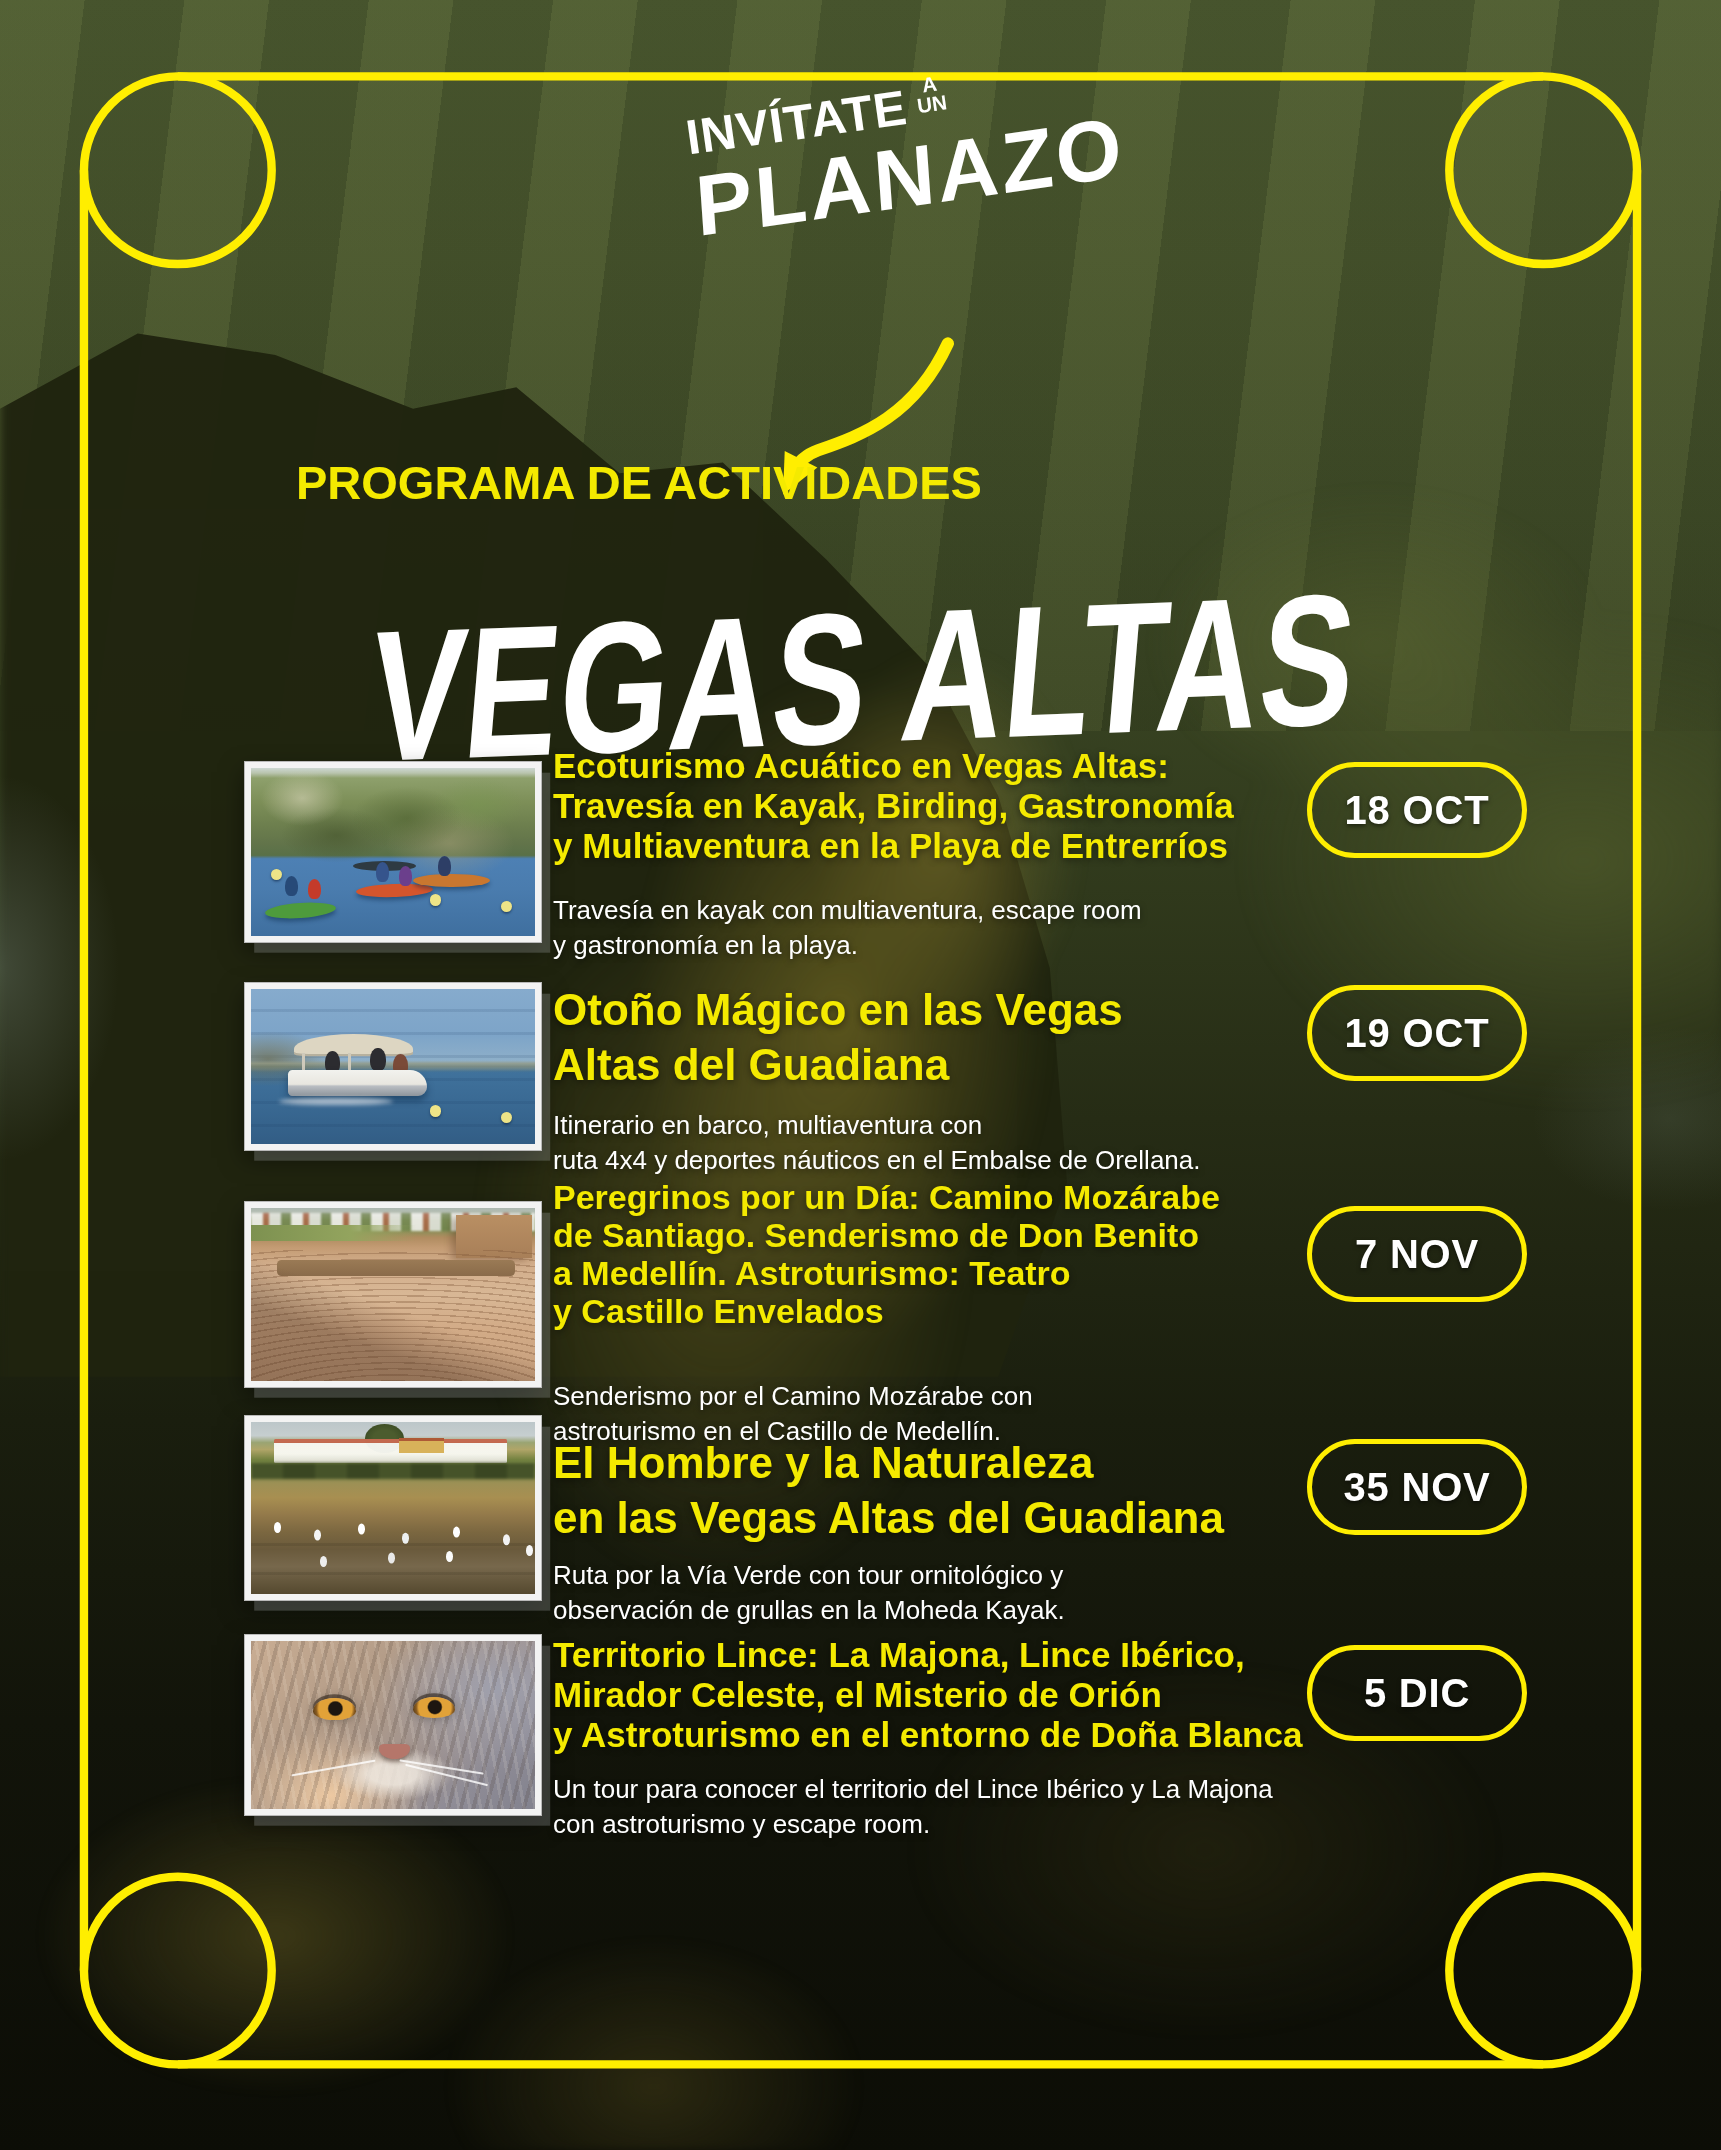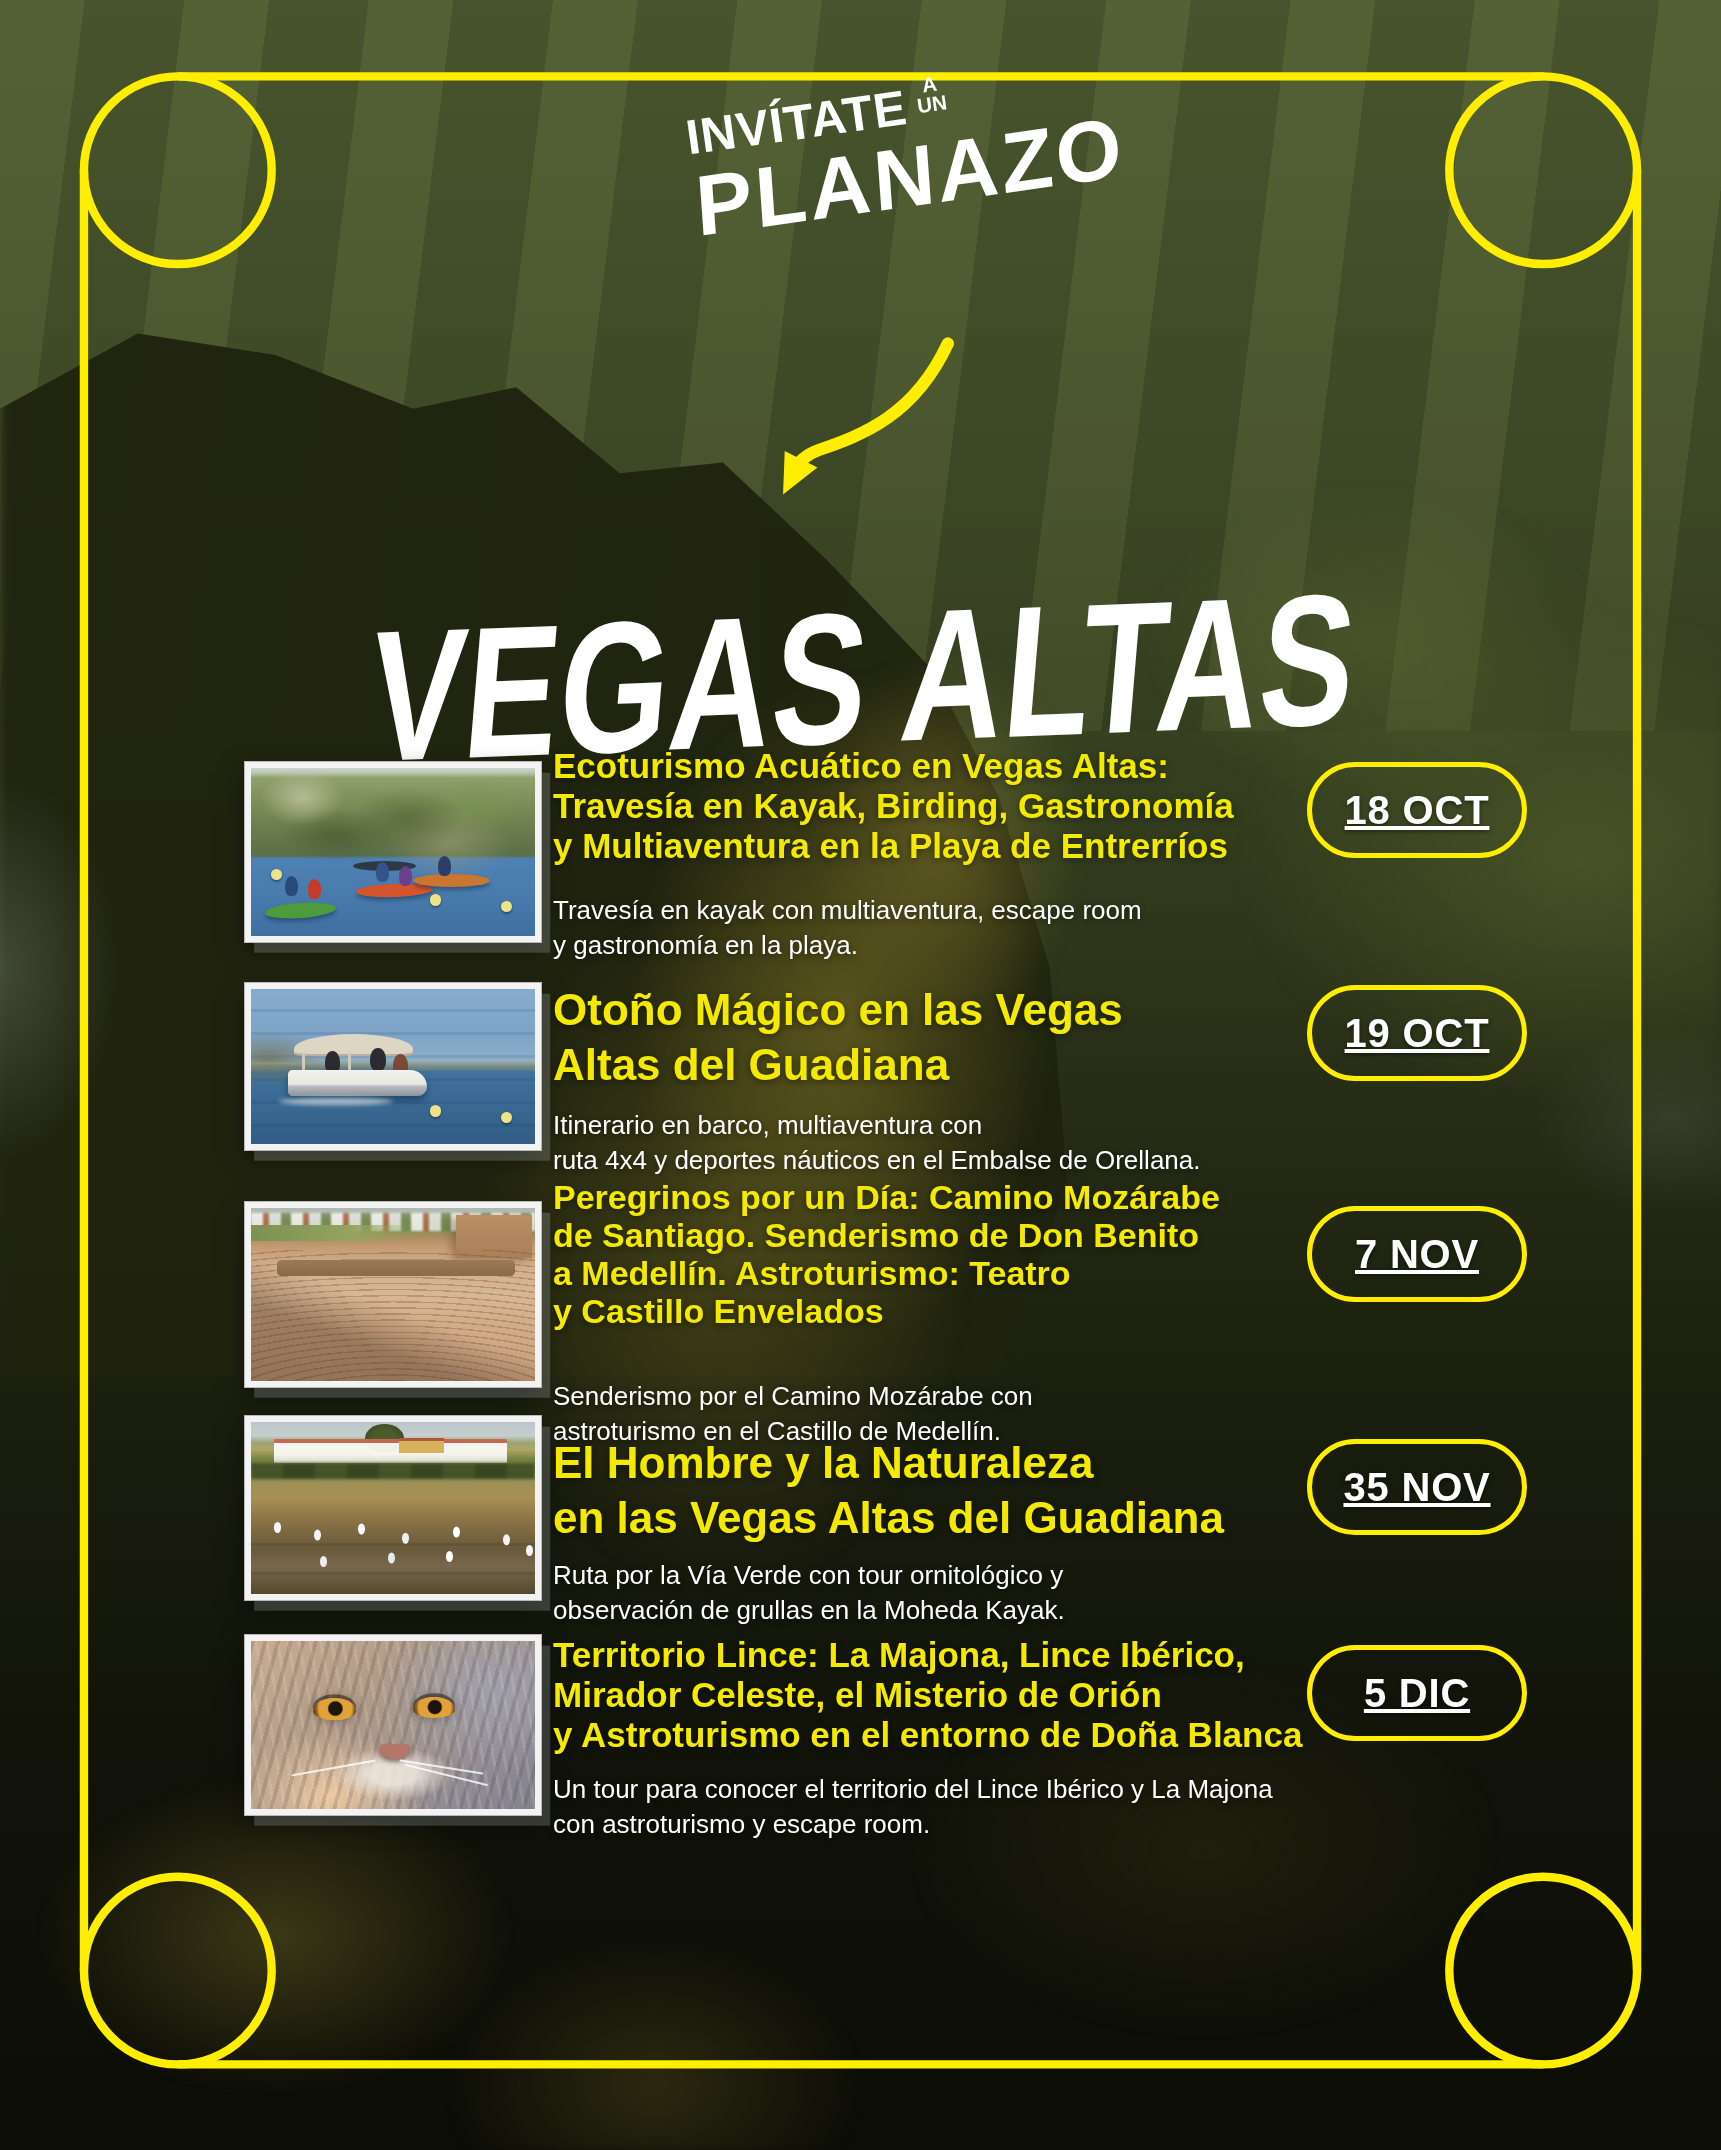--- a/index.html
+++ b/index.html
@@ -46,21 +46,21 @@
   .thumb{position:absolute;left:205px;width:296px;border:6.9px solid #f3f3f3;outline:0.8px solid #b9b9b9;overflow:hidden;
     box-shadow:9.2px 10.7px 0 rgba(205,210,215,.22),0 9.2px 23px rgba(0,0,0,.5);}
   .ph-base{position:absolute;inset:0;}
   .ph-base::before{content:"";position:absolute;inset:0;}
   .a-title{position:absolute;left:553px;margin:0;width:840px;color:#f4ea00;font-weight:700;white-space:pre-line;
     text-shadow:0 2.3px 7.6px rgba(0,0,0,.45);}
   .a-desc{position:absolute;left:553px;margin:0;width:878px;color:#ffffff;font-weight:400;font-size:26px;line-height:35px;
     white-space:pre-line;text-shadow:0 2.3px 6.1px rgba(0,0,0,.5);}
   .date-badge{position:absolute;left:1307px;width:220px;height:96px;border:5.3px solid #ffee00;border-radius:53px;
     display:flex;align-items:center;justify-content:center;color:#fff;font-size:40px;font-weight:700;letter-spacing:0.8px;
-    text-shadow:0 1.5px 4.6px rgba(0,0,0,.5);text-decoration:underline;}
+    text-shadow:0 1.5px 4.6px rgba(0,0,0,.5);}
   .a1 .thumb{top:750px;height:180px;}  .a1 .a-title{top:746px;font-size:35px;line-height:40px;}  .a1 .a-desc{top:893px;} .a1 .date-badge{top:762px;}
   .a2 .thumb{top:971px;height:167px;} .a2 .a-title{top:982px;font-size:44px;line-height:55px;} .a2 .a-desc{top:1108px;} .a2 .date-badge{top:985px;}
   .a3 .thumb{top:1190px;height:185px;} .a3 .a-title{top:1178px;font-size:34px;line-height:38px;} .a3 .a-desc{top:1355px;margin-top:24px;} .a3 .date-badge{top:1206px;text-align:center;}
   .a4 .thumb{top:1404px;height:184px;} .a4 .a-title{top:1435px;font-size:44px;line-height:55px;} .a4 .a-desc{top:1558px;} .a4 .date-badge{top:1439px;}
   .a5 .thumb{top:1623px;height:180px;} .a5 .a-title{top:1635px;font-size:35px;line-height:40px;} .a5 .a-desc{top:1772px;} .a5 .date-badge{top:1645px;}
   
   .photo-kayaks .ph-base{background:linear-gradient(180deg,#cdd8d2 0%,#b9c4ae 3%,#8ea06c 6%,#7d8f58 20%,#6d7f4e 34%,#62744a 45%,#597048 52%,#4d80b4 54%,#4a7cae 72%,#3f6f9f 100%);}
   .photo-kayaks .ph-base::before{background:
     radial-gradient(69px 46px at 18% 18%,rgba(225,220,195,.55),transparent 60%),
     radial-gradient(92px 53px at 55% 30%,rgba(70,90,40,.5),transparent 60%),
@@ -168,20 +168,21 @@
       </span>
     </div>
     <div class="brand-word2">PLANAZO</div>
   </header>
 
   <svg class="arrow-svg" viewBox="0 0 2255 2818">
     <path d="M1242 450 C 1198 545, 1130 570, 1072 590 C 1055 596, 1045 606, 1038 620" stroke="#ffee00" stroke-width="16" fill="none" stroke-linecap="round"></path>
     <polygon points="0,0 -52,-24 -52,24" transform="translate(1026,648) rotate(117)" fill="#ffee00"></polygon>
   </svg>
 
+  <h2 class="kicker">PROGRAMA DE ACTIVIDADES</h2>
   <h1 class="main-title">VEGAS ALTAS</h1>
 
   <section class="activity a1">
     <figure class="thumb photo-kayaks">
       <div class="ph-base"></div>
       <div class="kayak ky0"></div>
       <div class="kayak ky1"></div>
       <div class="kayak ky2"></div>
       <div class="kayak ky3"></div>
       <div class="figure fg1"></div>

